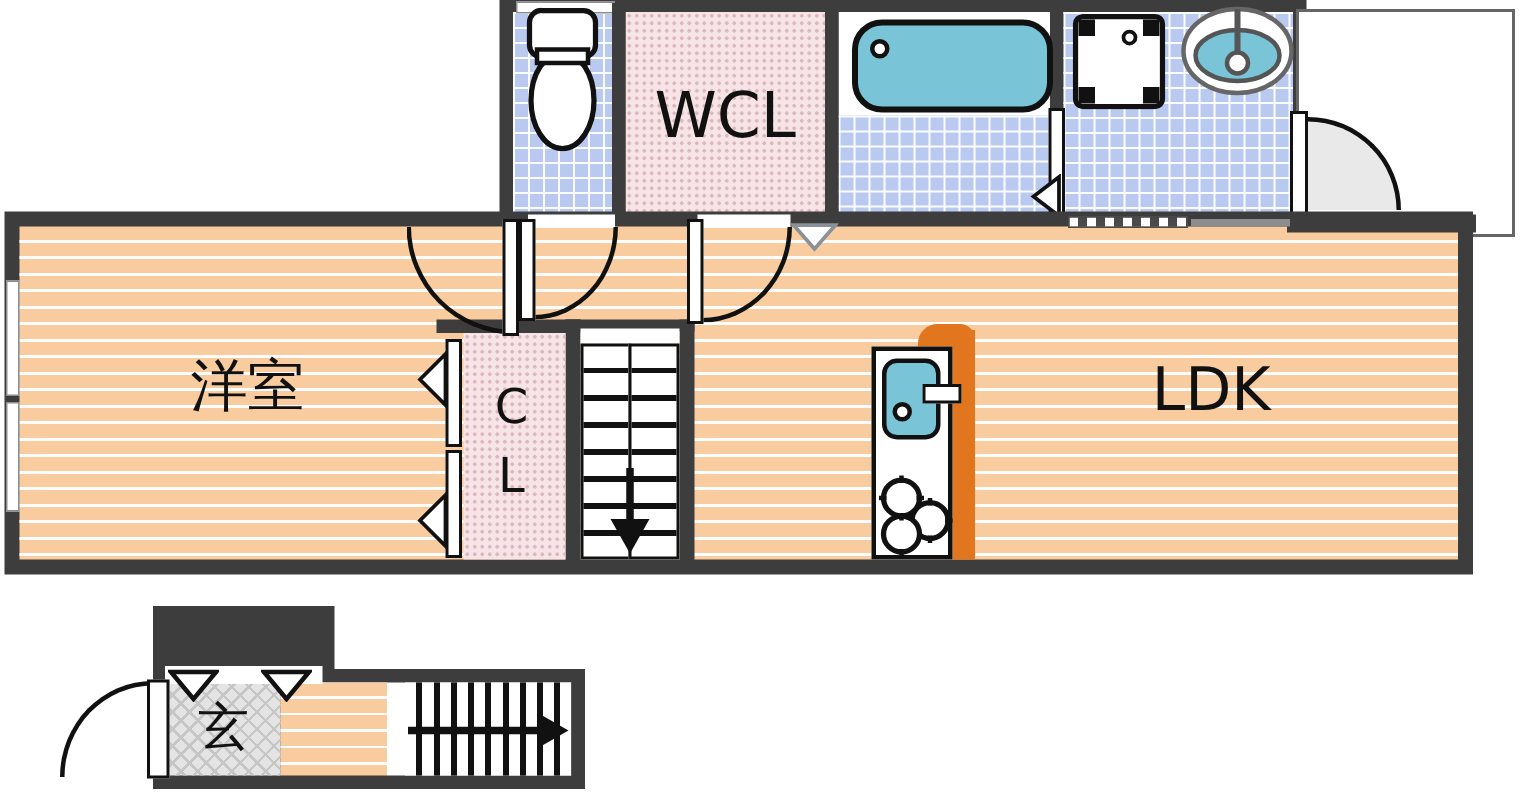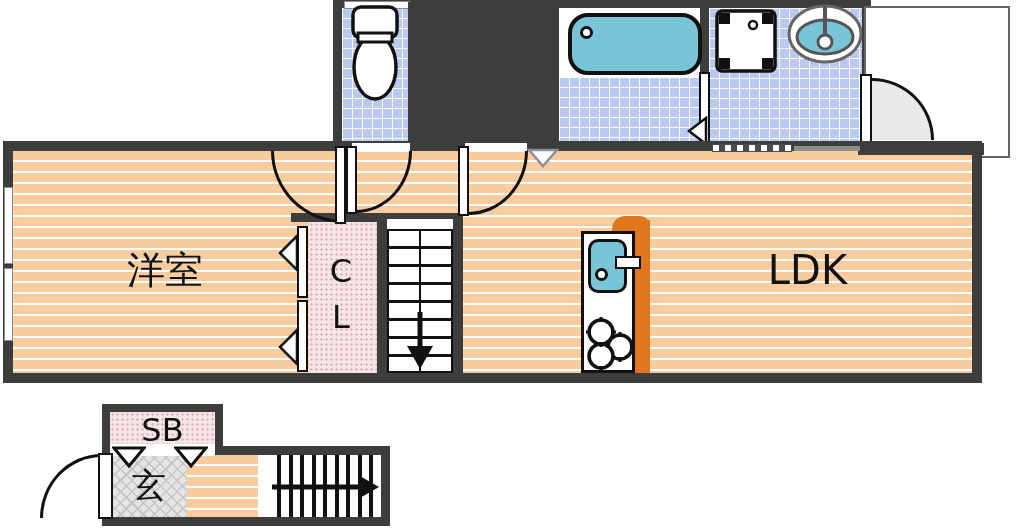--- a/index.html
+++ b/index.html
@@ -30,20 +30,23 @@
        background-color:#fff;}
   .win{background:#fff;border:1.5px solid #8d8d8d;}
 </style>
 </head>
 <body>
 
 <div id="plan">
 
   <div class="abs wall" style="left:333px;top:0;width:538px;height:155px;"></div>
   <div class="abs tile" style="left:342px;top:8px;width:66px;height:138px;"></div>
+  <div class="abs pink lbl" style="left:417px;top:8px;width:133px;height:138px;font-size:42px;">
+    <span>WCL</span>
+  </div>
   <div class="abs white" style="left:559px;top:8px;width:141px;height:70px;"></div>
   <div class="abs tile" style="left:559px;top:77px;width:141px;height:69px;"></div>
   <div class="abs tile" style="left:709px;top:8px;width:153px;height:138px;"></div>
 
   <div class="abs win" style="left:344px;top:1px;width:66px;height:8px;"></div>
 
   <div class="abs" style="left:350px;top:5px;width:50px;height:96px;">
     <svg width="50" height="96" viewBox="0 0 50 96">
       <rect x="3" y="2" width="44" height="31" rx="8" fill="#fff" stroke="#111" stroke-width="3.5"></rect>
       <ellipse cx="25" cy="62" rx="21" ry="32" fill="#fff" stroke="#111" stroke-width="3.5"></ellipse>
@@ -89,24 +92,24 @@
   <div class="abs leaf" style="left:860px;top:74px;width:12px;height:70px;"></div>
 
   <div class="abs wall" style="left:3px;top:141px;width:979px;height:242px;"></div>
   <div class="abs wood" style="left:13px;top:151px;width:959px;height:222px;"></div>
 
   <div class="abs wall" style="left:858px;top:143px;width:126px;height:12px;"></div>
 
   <div class="abs win" style="left:4px;top:187px;width:9px;height:77px;"></div>
   <div class="abs win" style="left:4px;top:268px;width:9px;height:73px;"></div>
 
-  <div class="abs lbl" style="left:85px;top:216px;width:160px;height:110px;font-size:38px;text-align:center;">
+  <div class="abs lbl" style="left:85px;top:203px;width:160px;height:110px;font-size:38px;text-align:center;">
     <span>洋室</span>
   </div>
-  <div class="abs lbl" style="left:725px;top:215px;width:165px;height:110px;font-size:40px;">
+  <div class="abs lbl" style="left:725px;top:215px;width:165px;height:89px;font-size:40px;">
     <span>LDK</span>
   </div>
 
   <div class="abs wall" style="left:291px;top:213px;width:96px;height:9px;"></div>
   <div class="abs wall" style="left:377px;top:213px;width:10px;height:162px;"></div>
   <div class="abs pink" style="left:309px;top:222px;width:68px;height:151px;"></div>
   <div class="abs lbl" style="left:318px;top:244px;width:46px;height:100px;font-size:32px;line-height:1.45;">
     <span>C</span>
     <span>L</span>
   </div>
@@ -173,23 +176,20 @@
   <div class="abs" style="left:527px;top:148px;width:32px;height:20px;">
     <svg width="32" height="20" viewBox="0 0 32 20">
         <polygon points="2,2 30,2 16,18" fill="#fff" stroke="#8a9199" stroke-width="2.5"></polygon>
       </svg>
   </div>
 
   <div class="abs" style="left:712px;top:144px;width:80px;height:8px;background:repeating-linear-gradient(90deg,#fff 0 6px,#4a4a4a 6px 12px);border:1px solid #4a4a4a;"></div>
   <div class="abs" style="left:794px;top:146px;width:66px;height:5px;background:#8d8d8d;"></div>
 
   <div class="abs wall" style="left:102px;top:404px;width:121px;height:52px;"></div>
-  <div class="abs pink lbl" style="left:110px;top:412px;width:105px;height:36px;font-size:32px;">
-    <span>SB</span>
-  </div>
   <div class="abs wall" style="left:102px;top:446px;width:288px;height:80px;"></div>
   <div class="abs hatch lbl" style="left:111px;top:455px;width:76px;height:62px;font-size:34px;">
     <span>玄</span>
   </div>
   <div class="abs wood" style="left:187px;top:455px;width:71px;height:62px;"></div>
   <div class="abs white" style="left:258px;top:455px;width:12px;height:62px;"></div>
   <div class="abs treadsH" style="left:270px;top:455px;width:111px;height:62px;"></div>
   <div class="abs" style="left:272px;top:474px;width:108px;height:26px;">
     <svg width="108" height="26" viewBox="0 0 108 26">
       <line x1="0" y1="13" x2="90" y2="13" stroke="#111" stroke-width="5"></line>

